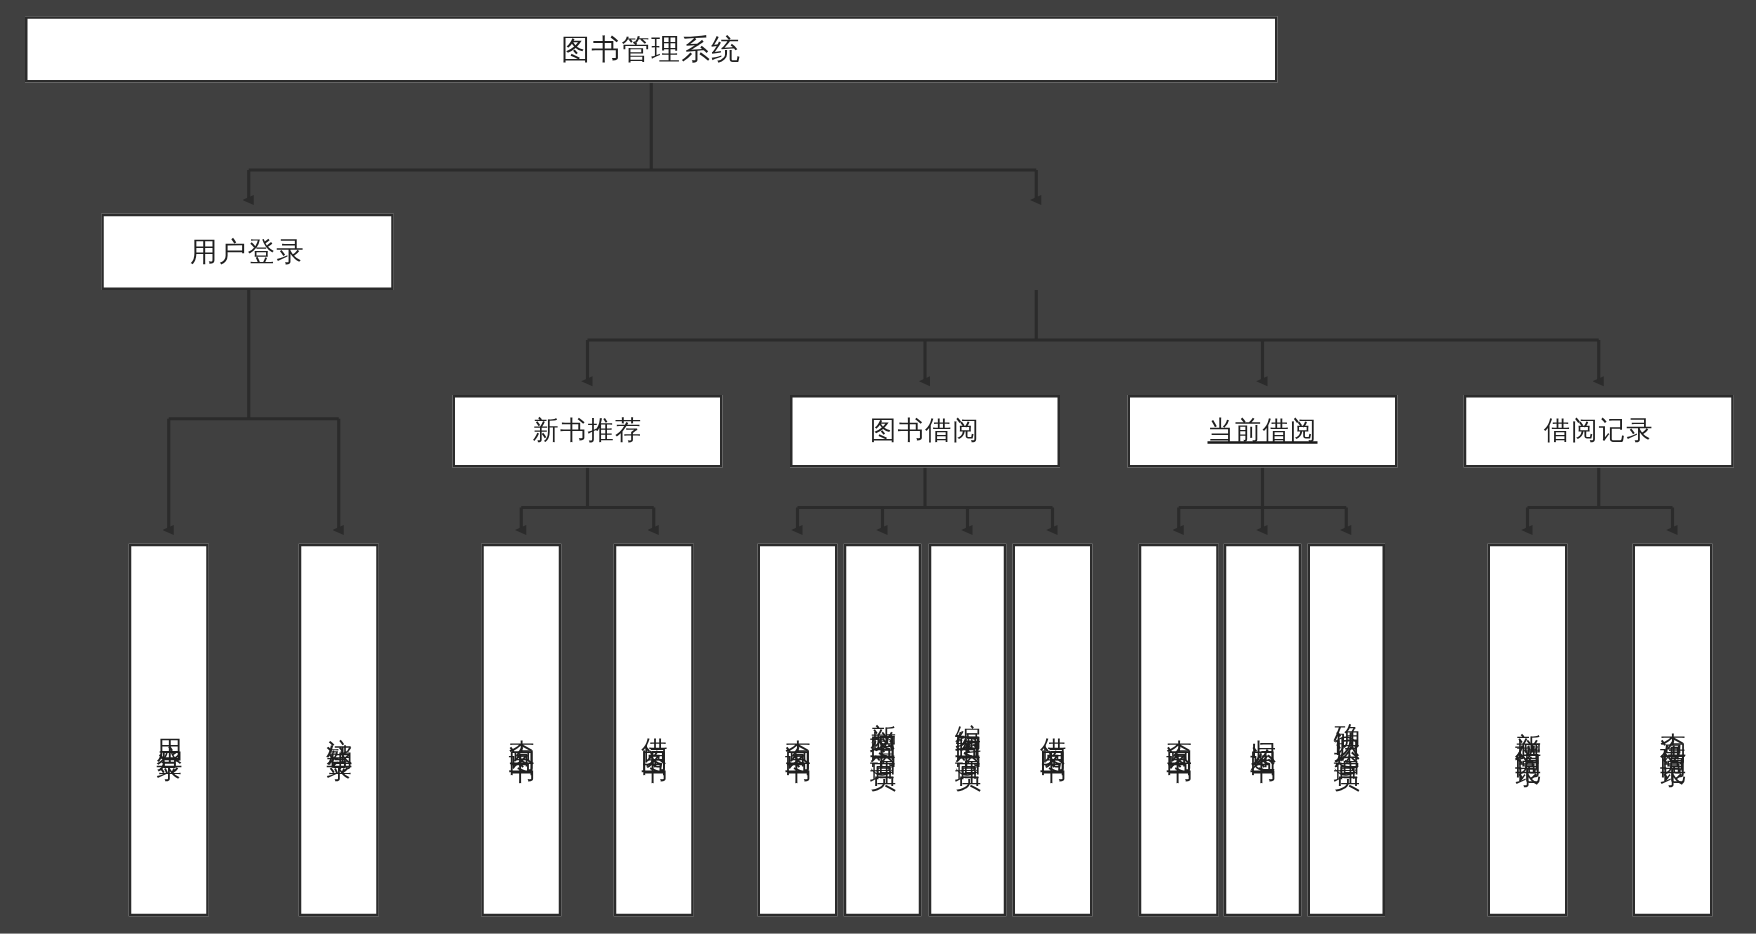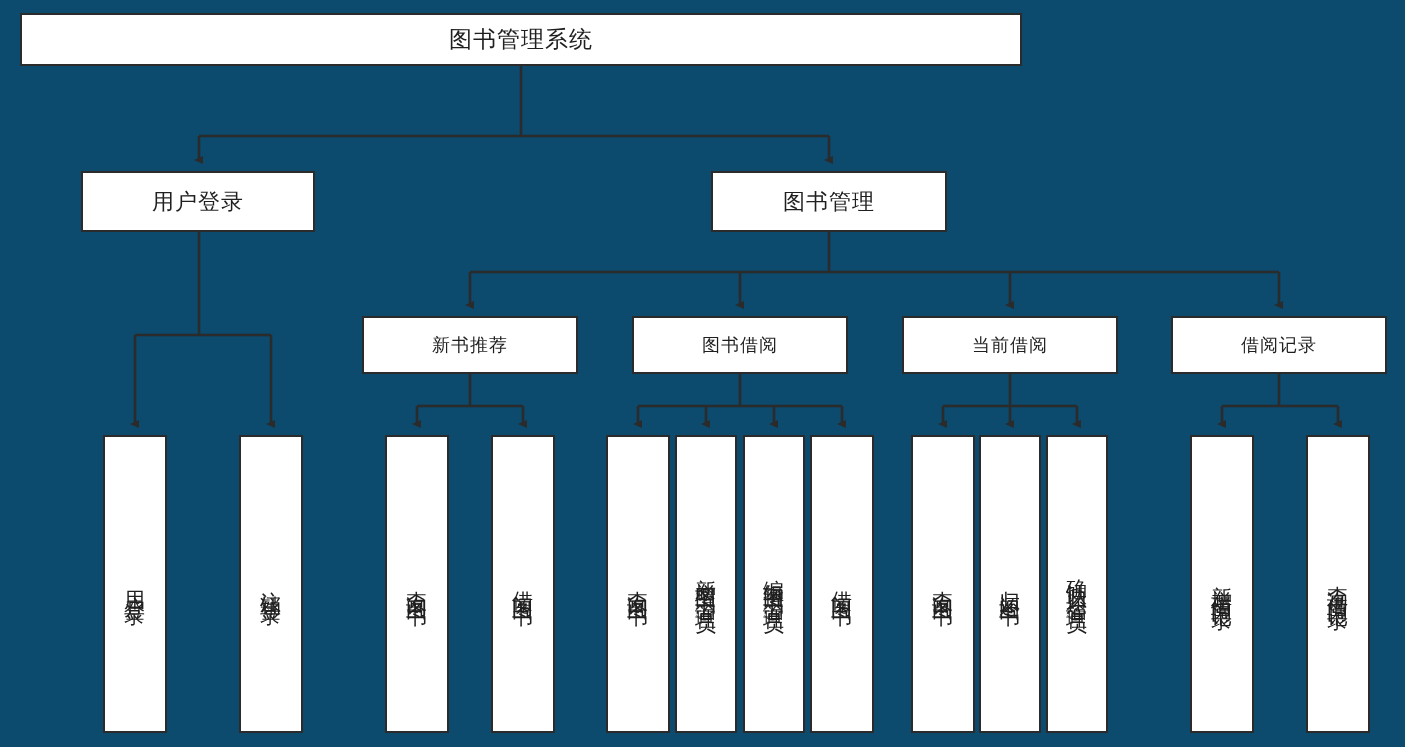--- a/index.html
+++ b/index.html
@@ -8,21 +8,21 @@
     background: #ffffff;
   }
   body {
     font-family: "Liberation Sans", "DejaVu Sans", sans-serif;
     color: #1a1a1a;
   }
   #canvas {
     position: relative;
     width: 1405px;
     height: 747px;
-    background: #0c4a6e;
+    background: #404040;
     overflow: hidden;
   }
   #edges {
     position: absolute;
     left: 0;
     top: 0;
     width: 1405px;
     height: 747px;
     pointer-events: none;
   }
@@ -30,21 +30,21 @@
     position: absolute;
     box-sizing: border-box;
     background: #ffffff;
     border: 2px solid #2b2b2b;
     display: flex;
     align-items: center;
     justify-content: center;
     z-index: 2;
   }
   .node-label {
-    font-size: 18px;
+    font-size: 21px;
     line-height: 1.15;
     color: #1f1f1f;
     letter-spacing: 1px;
     white-space: nowrap;
   }
   .node.vertical {
     align-items: center;
     justify-content: center;
   }
   .node.vertical .node-label {
@@ -127,31 +127,28 @@
     </g>
   </svg>
 
   <div class="node root" style="left:20px; top:13px; width:1002px; height:53px;">
     <span class="node-label">图书管理系统</span>
   </div>
 
   <div class="node level2" style="left:81px; top:171px; width:234px; height:61px;">
     <span class="node-label">用户登录</span>
   </div>
-  <div class="node level2" style="left:711px; top:171px; width:236px; height:61px;">
-    <span class="node-label">图书管理</span>
-  </div>
 
   <div class="node level3" style="left:362px; top:316px; width:216px; height:58px;">
     <span class="node-label">新书推荐</span>
   </div>
   <div class="node level3" style="left:632px; top:316px; width:216px; height:58px;">
     <span class="node-label">图书借阅</span>
   </div>
-  <div class="node level3" style="left:902px; top:316px; width:216px; height:58px;">
+  <div class="node level3" style="left:902px; top:316px; width:216px; height:58px;text-decoration:underline;">
     <span class="node-label">当前借阅</span>
   </div>
   <div class="node level3" style="left:1171px; top:316px; width:216px; height:58px;text-align:center;">
     <span class="node-label">借阅记录</span>
   </div>
 
   <div class="node vertical" style="left:103px; top:435px; width:64px; height:298px;">
     <span class="node-label">用户登录</span>
   </div>
   <div class="node vertical" style="left:239px; top:435px; width:64px; height:298px;">

